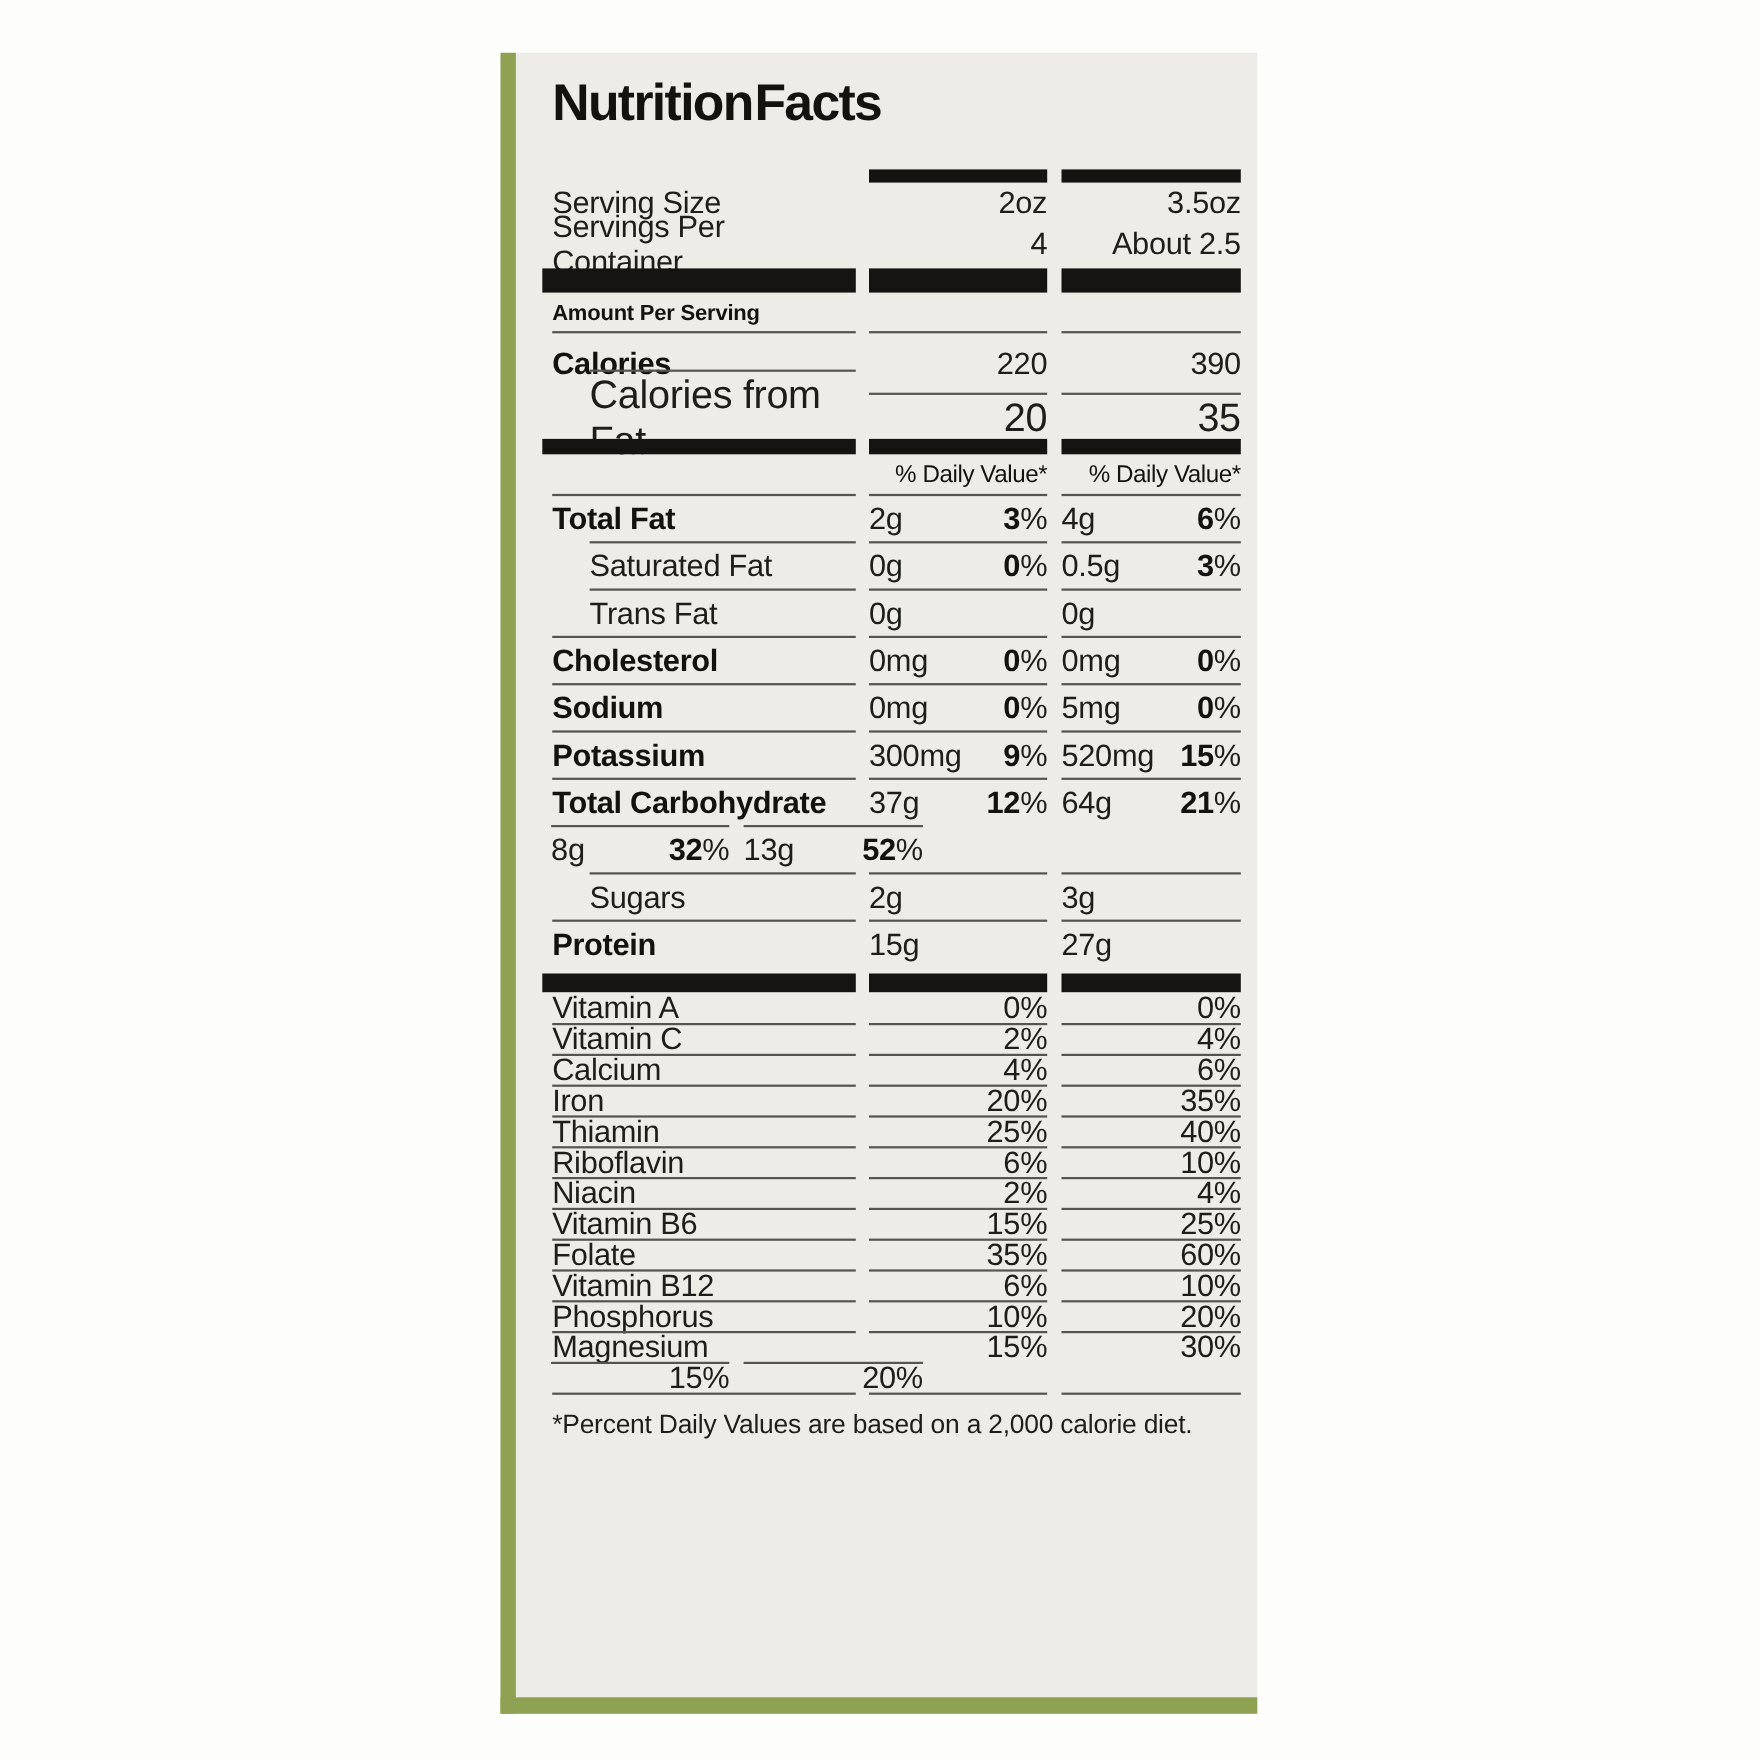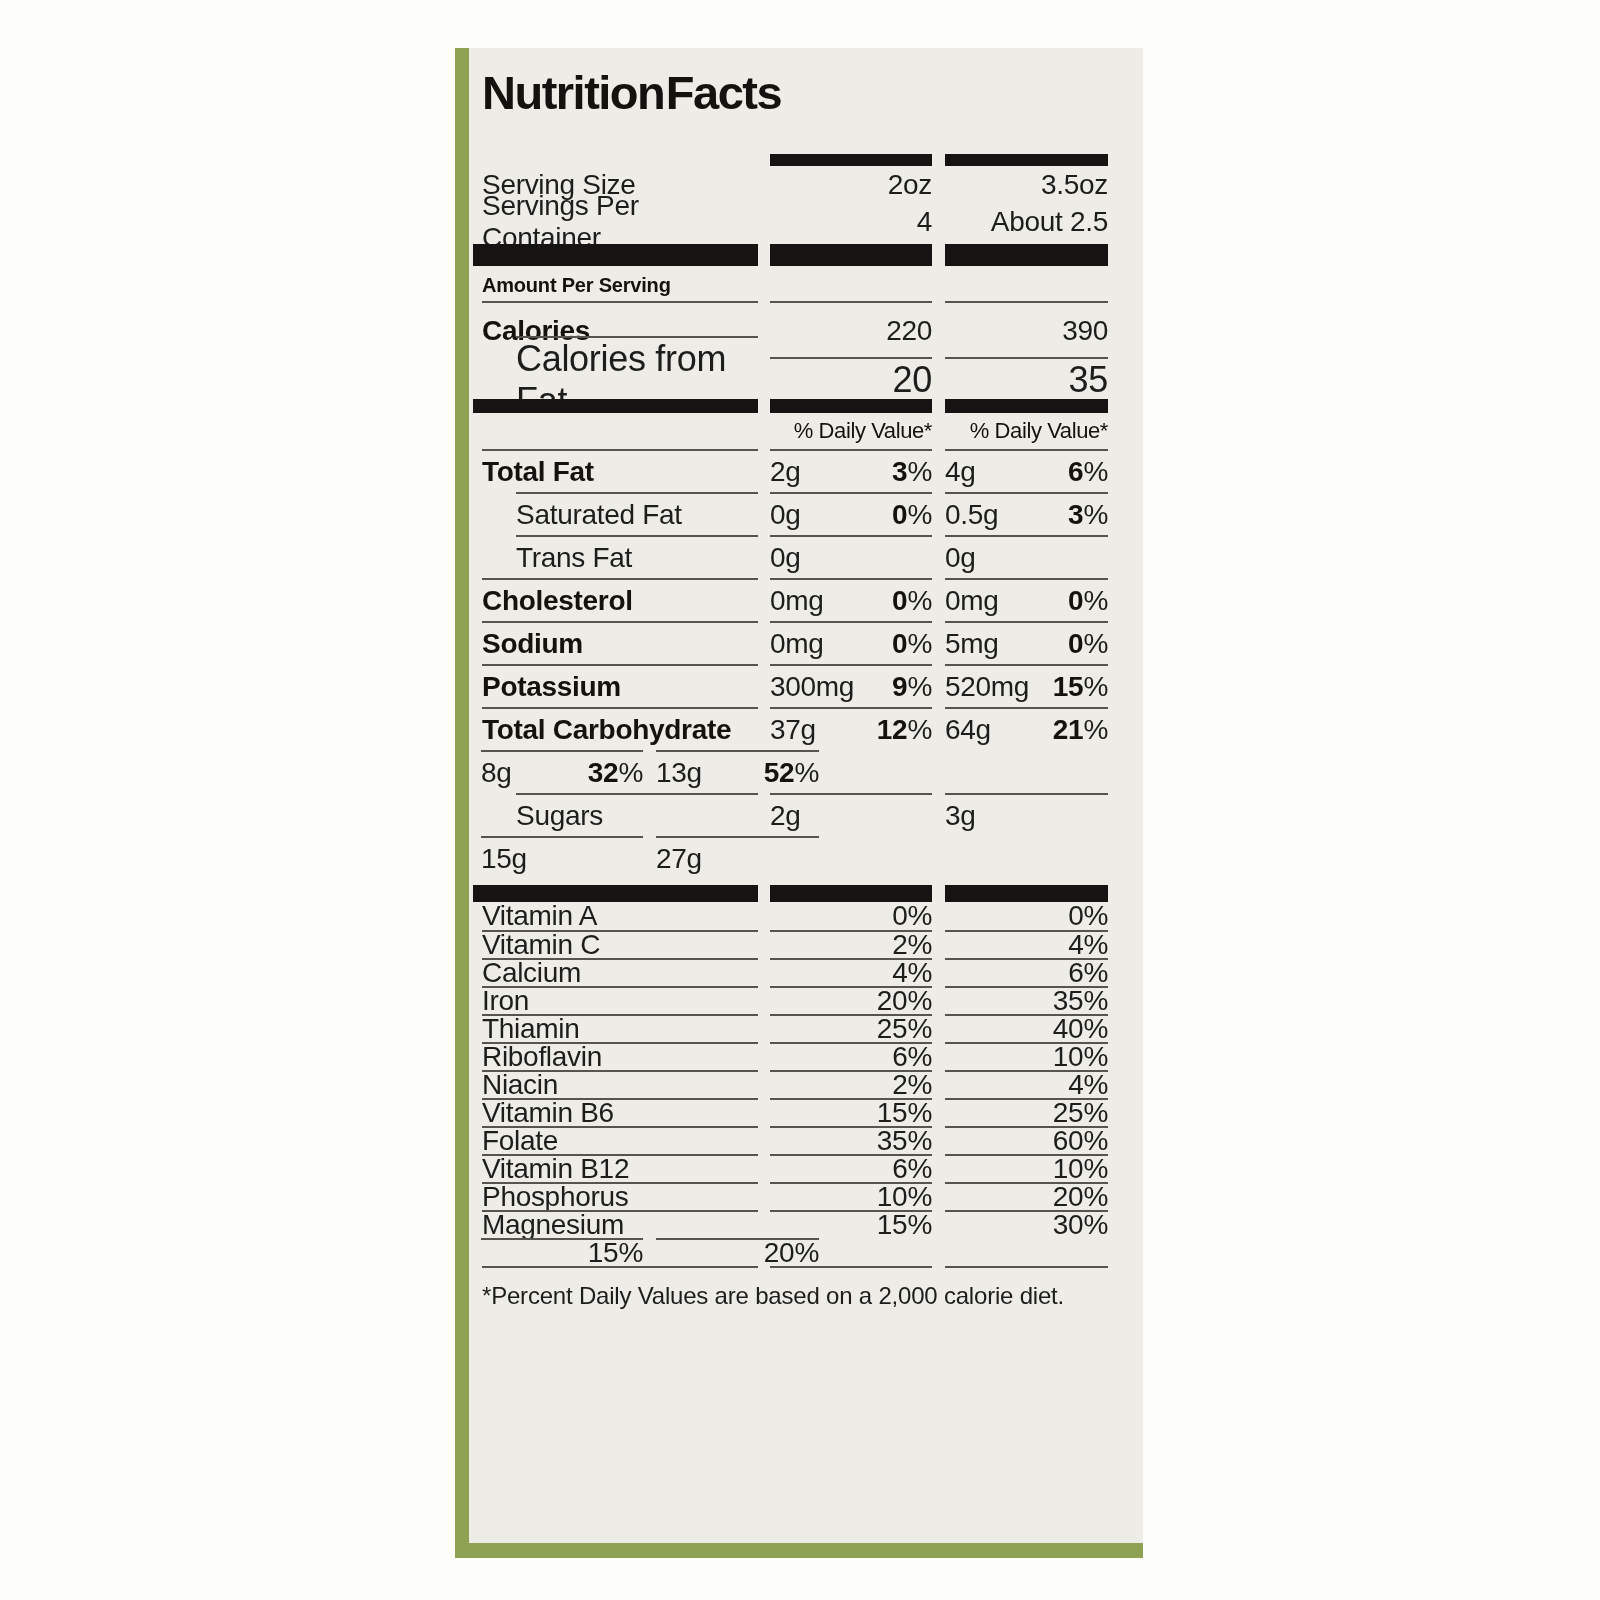--- a/index.html
+++ b/index.html
@@ -7,20 +7,21 @@
   .stage { position:relative; width:1600px; height:1600px; overflow:hidden; background:#fdfdfc; }
 
   .panel {
     position:absolute; left:455px; top:48px; width:688px; height:1510px;
     box-sizing:border-box; overflow:hidden;
     background:var(--panel-bg,#edece7);
     border-left:14px solid var(--accent-green,#8fa253);
     border-bottom:15px solid var(--accent-green,#8fa253);
     color:var(--text,#1d1d1b);
     letter-spacing:-0.3px;
+    padding-left:20px;
   }
 
   .title {
     margin:20px 0 0 13px; font-size:47px; line-height:50px; font-weight:bold;
     letter-spacing:-1.5px; word-spacing:-10px; color:#14120f;
   }
 
   
   .row { display:flex; align-items:stretch; }
   .cell { display:flex; align-items:center; box-sizing:border-box; }
@@ -307,20 +308,23 @@
             <span class="amt">2g</span>
             <span class="dv"></span>
           </div>
           <div class="gut2"></div>
           <div class="cell c2 split lt">
             <span class="amt">3g</span>
             <span class="dv"></span>
           </div>
         </div>
         <div class="row nrow">
+          <div class="cell cl lt">
+            <span class="b">Protein</span>
+          </div>
           <div class="gut1"></div>
           <div class="cell c1 split lt">
             <span class="amt">15g</span>
             <span class="dv"></span>
           </div>
           <div class="gut2"></div>
           <div class="cell c2 split lt">
             <span class="amt">27g</span>
             <span class="dv"></span>
           </div>

